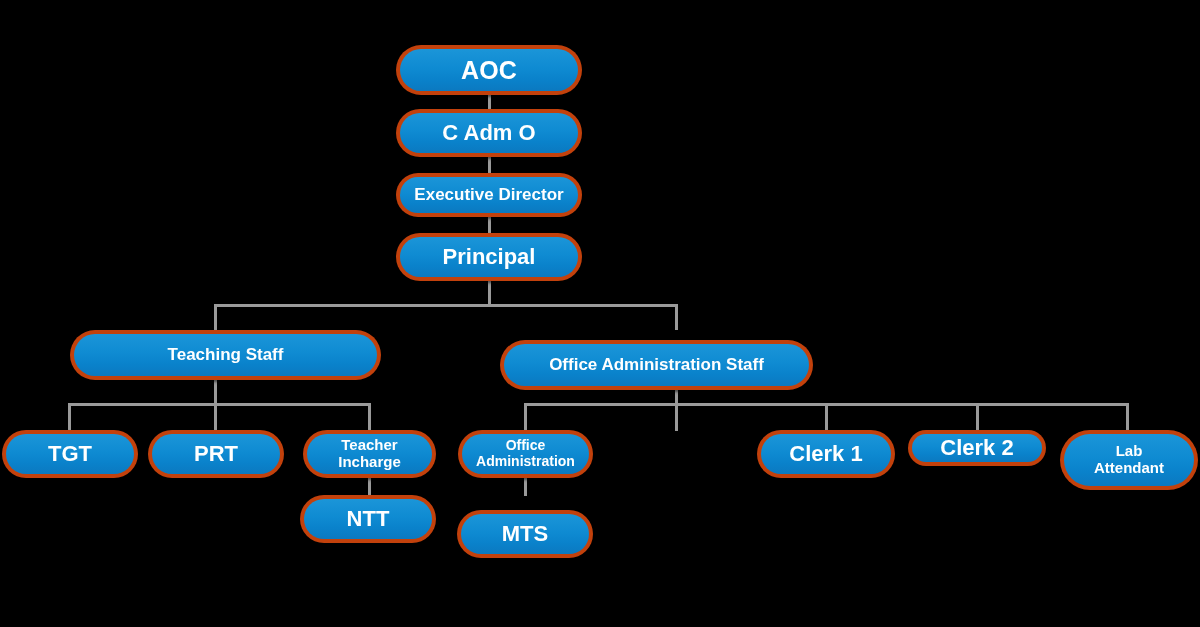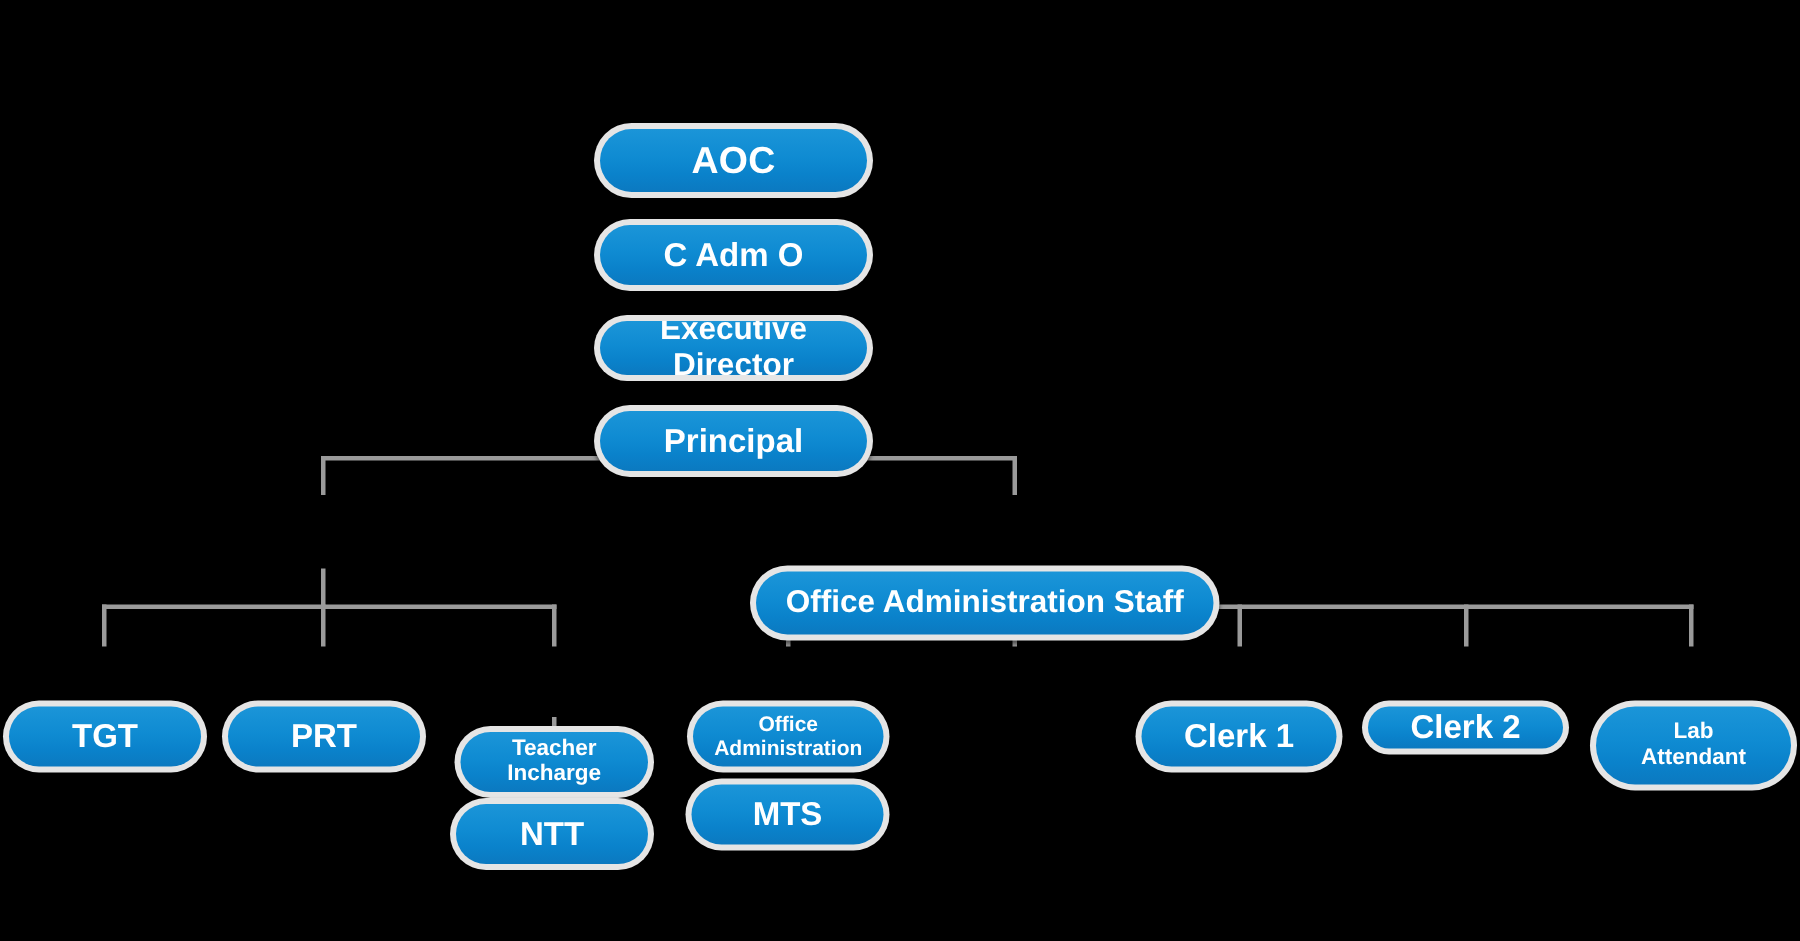--- a/index.html
+++ b/index.html
@@ -26,24 +26,23 @@
     background: #9a9a9a;
   }
   .conn.v { width: 3px; }
   .conn.h { height: 3px; }
 
   
   .node {
     position: absolute;
     box-sizing: border-box;
     border-radius: 999px;
-    background: #e5e5e5;
+    background: #c2410c;
     padding: 4px;
     box-shadow: 0 2px 3px rgba(0,0,0,0.55);
-    margin-top: 37px;
   }
   .node .pill {
     width: 100%;
     height: 100%;
     box-sizing: border-box;
     border-radius: 999px;
     background: linear-gradient(to bottom,
                 #1b95d8 0%,
                 #0f8bd2 45%,
                 #0a82cb 72%,
@@ -58,21 +57,21 @@
     overflow: hidden;
   }
   .node .label {
     display: block;
     white-space: pre-line;
   }
 
   
   .t-lg  .label { font-size: 25px; font-weight: 700; letter-spacing: 0.2px; }
   .t-md  .label { font-size: 22px; font-weight: 700; }
-  .t-sm  .label { font-size: 21px; font-weight: 700; }
+  .t-sm  .label { font-size: 17px; font-weight: 700; }
   .t-xs  .label { font-size: 15px; font-weight: 700; }
   .t-xxs .label { font-size: 14px; font-weight: 700; }
 </style>
 </head>
 <body>
 
 <div id="chart-root">
 
   <div class="conn v" style="left:488px; top:92px; height:18px;"></div>
 
@@ -120,60 +119,65 @@
       <span class="label">Executive Director</span>
     </div>
   </div>
 
   <div class="node t-md" style="left:396px; top:233px; width:186px; height:48px;">
     <div class="pill">
       <span class="label">Principal</span>
     </div>
   </div>
 
+  <div class="node t-sm" style="left:70px; top:330px; width:311px; height:50px;">
+    <div class="pill">
+      <span class="label">Teaching Staff</span>
+    </div>
+  </div>
 
   <div class="node t-sm" style="left:500px; top:340px; width:313px; height:50px;">
     <div class="pill">
       <span class="label">Office Administration Staff</span>
     </div>
   </div>
 
   <div class="node t-md" style="left:2px; top:430px; width:136px; height:48px;">
     <div class="pill">
       <span class="label">TGT</span>
     </div>
   </div>
 
   <div class="node t-md" style="left:148px; top:430px; width:136px; height:48px;">
     <div class="pill">
       <span class="label">PRT</span>
     </div>
   </div>
 
-  <div class="node t-xs" style="left:303px; top:447px; width:133px; height:48px;">
+  <div class="node t-xs" style="left:303px; top:430px; width:133px; height:48px;">
     <div class="pill">
       <span class="label">Teacher
 Incharge</span>
     </div>
   </div>
 
   <div class="node t-md" style="left:300px; top:495px; width:136px; height:48px;">
     <div class="pill">
       <span class="label">NTT</span>
     </div>
   </div>
 
   <div class="node t-xxs" style="left:458px; top:430px; width:135px; height:48px;">
     <div class="pill">
       <span class="label">Office
 Administration</span>
     </div>
   </div>
 
-  <div class="node t-md" style="left:457px; top:482px; width:136px; height:48px;">
+  <div class="node t-md" style="left:457px; top:510px; width:136px; height:48px;">
     <div class="pill">
       <span class="label">MTS</span>
     </div>
   </div>
 
 
   <div class="node t-md" style="left:757px; top:430px; width:138px; height:48px;">
     <div class="pill">
       <span class="label">Clerk 1</span>
     </div>

